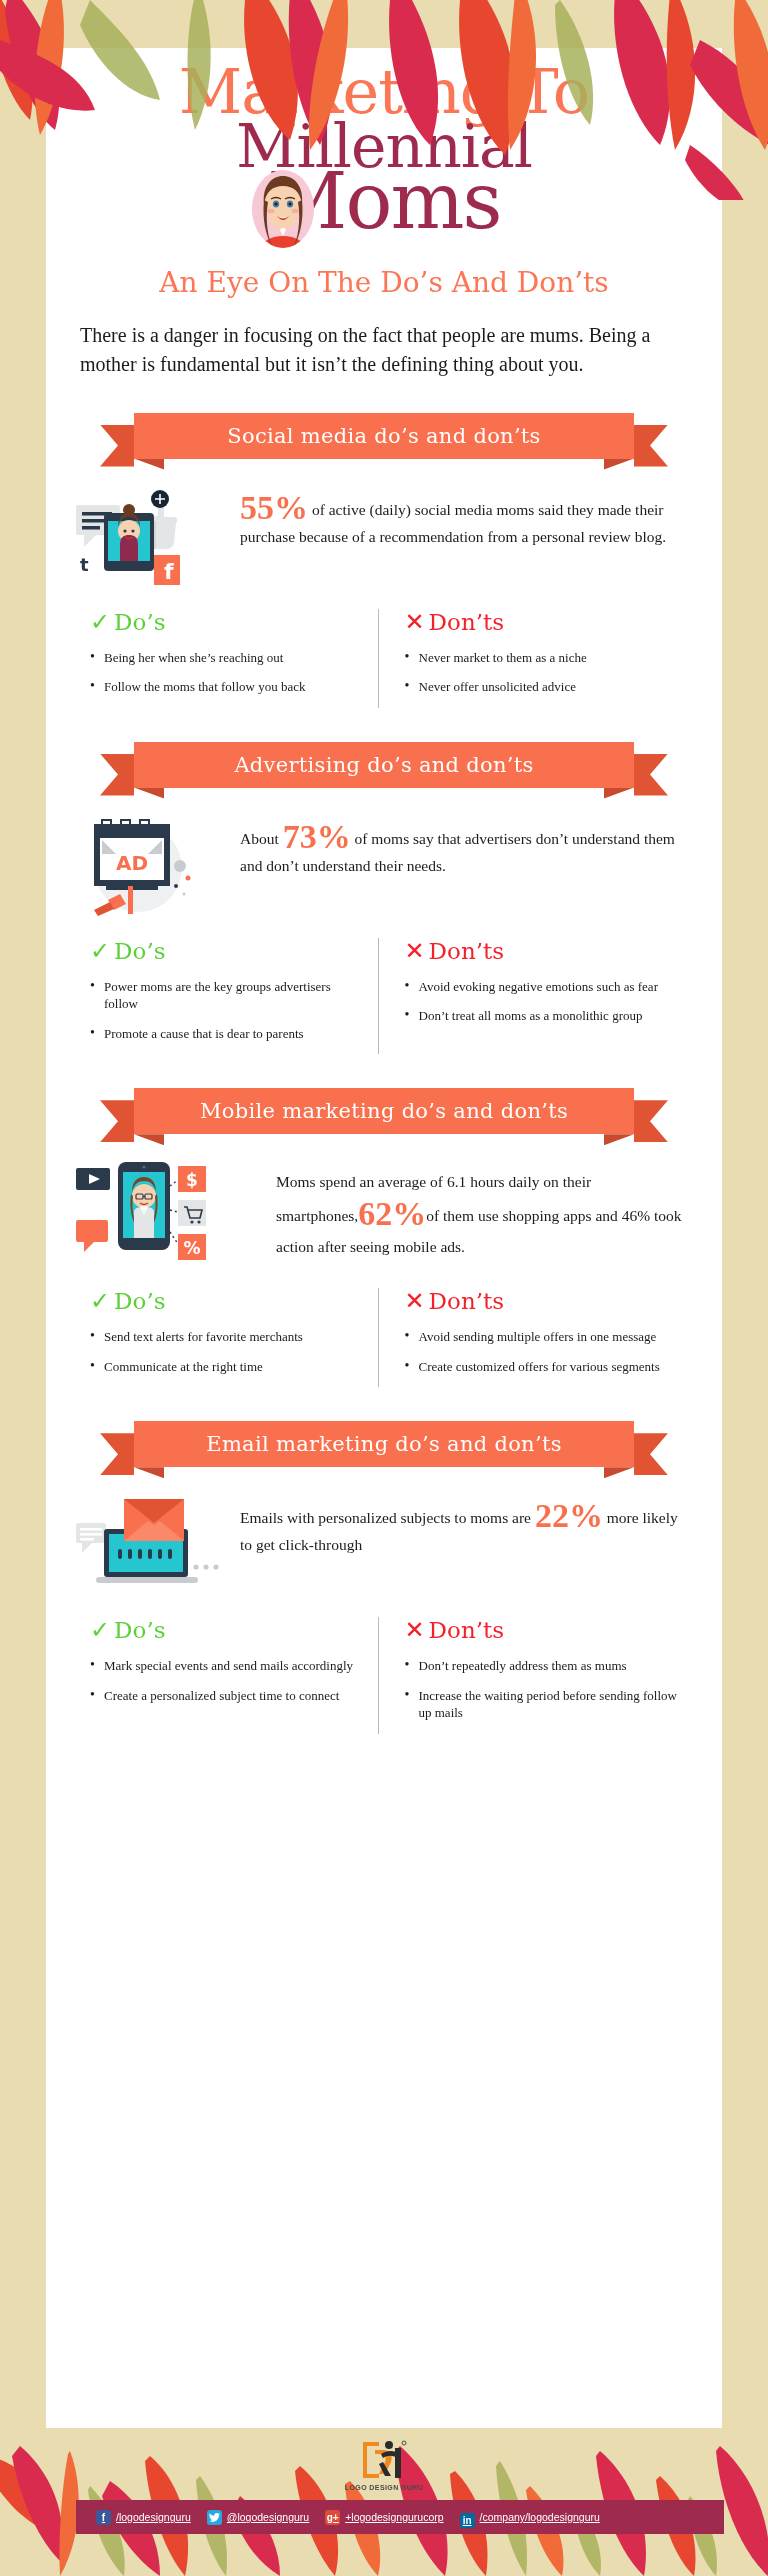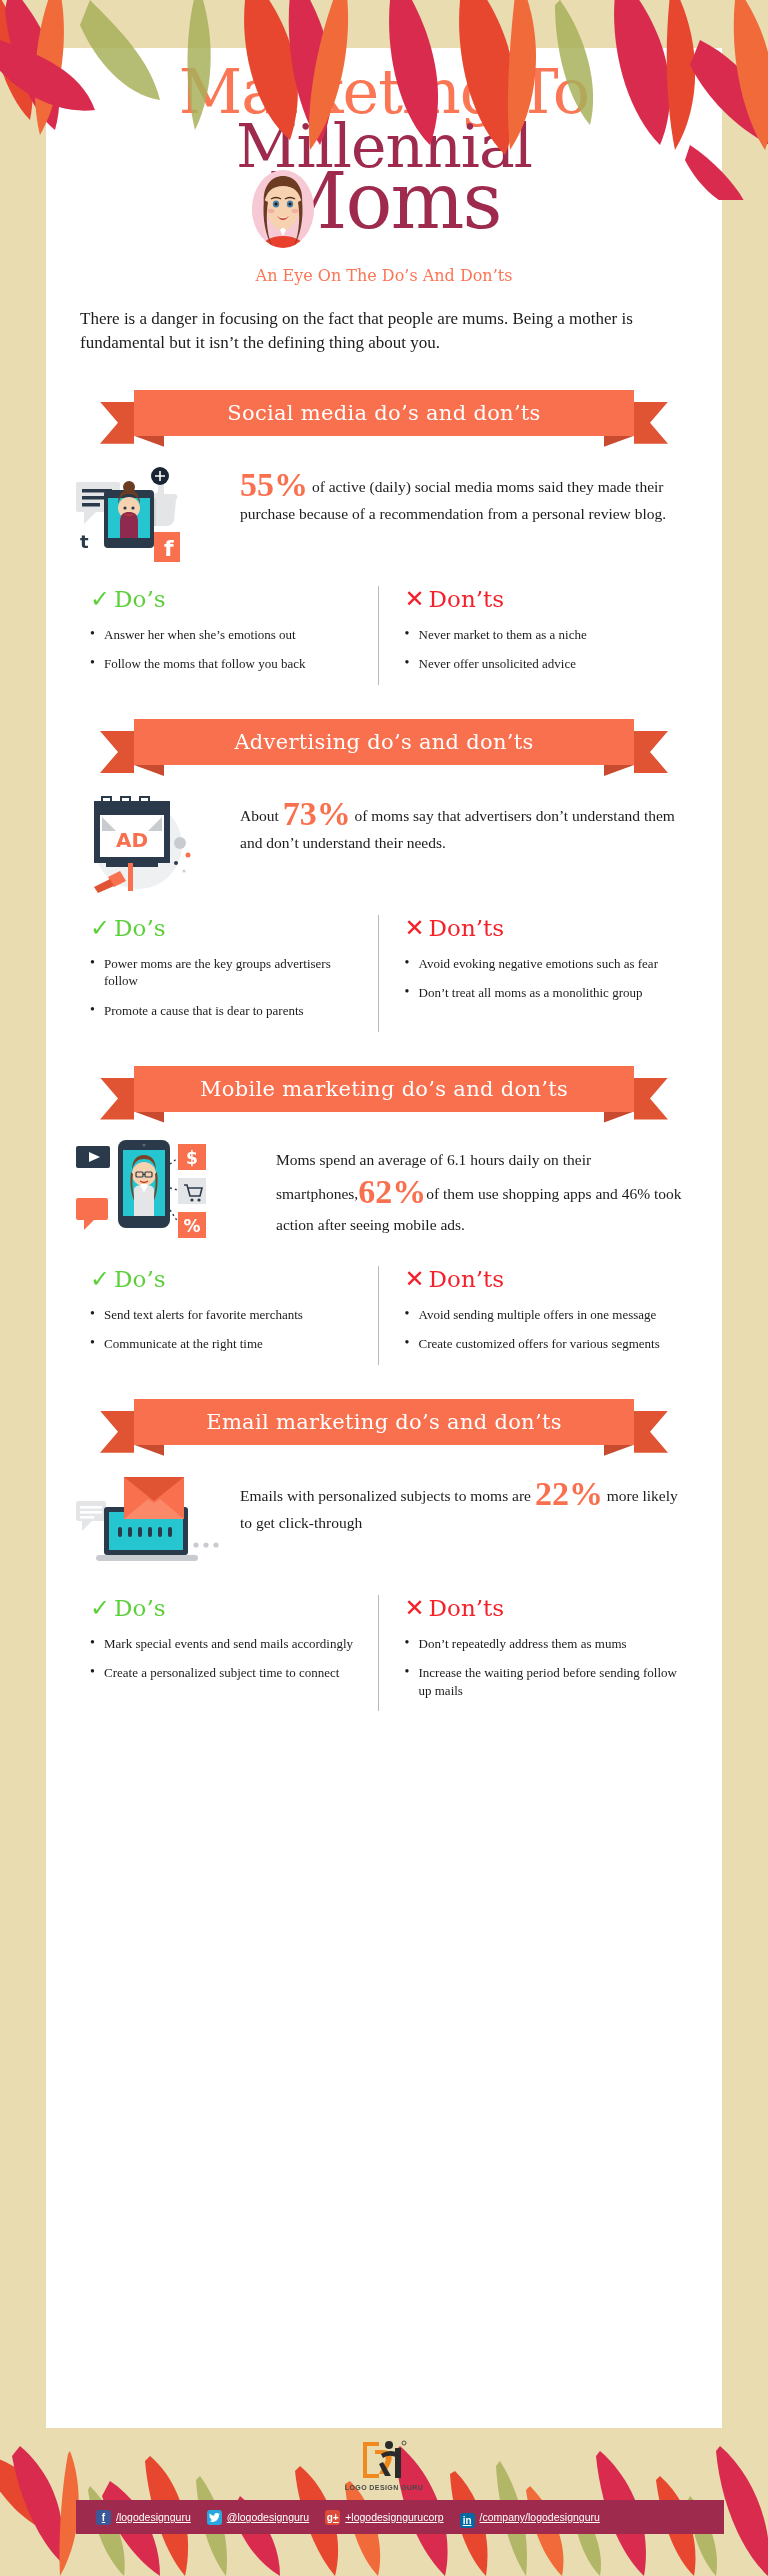--- a/index.html
+++ b/index.html
@@ -85,29 +85,29 @@
     top: 8px;
     width: 62px;
     height: 78px;
     border-radius: 50%;
     background: #f6c9d4;
     overflow: hidden;
     z-index: 5;
   }
   .subtitle {
     font-family: "DejaVu Serif", serif;
-    font-size: 16px;
+    font-size: 28px;
     color: #fb7654;
     margin-top: 8px;
     letter-spacing: 0px;
   }
 
   .intro {
     margin: 22px 34px 0 34px;
-    font-size: 17px;
+    font-size: 20px;
     line-height: 1.45;
     color: #1c1c1c;
     text-align: left;
   }
 
   
   .section { position: relative; margin-top: 34px; }
 
   .ribbon {
     position: relative;
@@ -384,21 +384,21 @@
         </div>
       </div>
 
       <div class="dd-wrap">
         <div class="dd-col dos">
           <div class="dd-head dos">
             <span class="mark">✓</span>
             <span>Do’s</span>
           </div>
           <ul class="dd-list">
-            <li>Answer her when she’s emotions out</li>
+            <li>Being her when she’s reaching out</li>
             <li>Follow the moms that follow you back</li>
           </ul>
         </div>
         <div class="dd-col dont">
           <div class="dd-head dont">
             <span class="mark">✕</span>
             <span>Don’ts</span>
           </div>
           <ul class="dd-list">
             <li>Never market to them as a niche</li>

